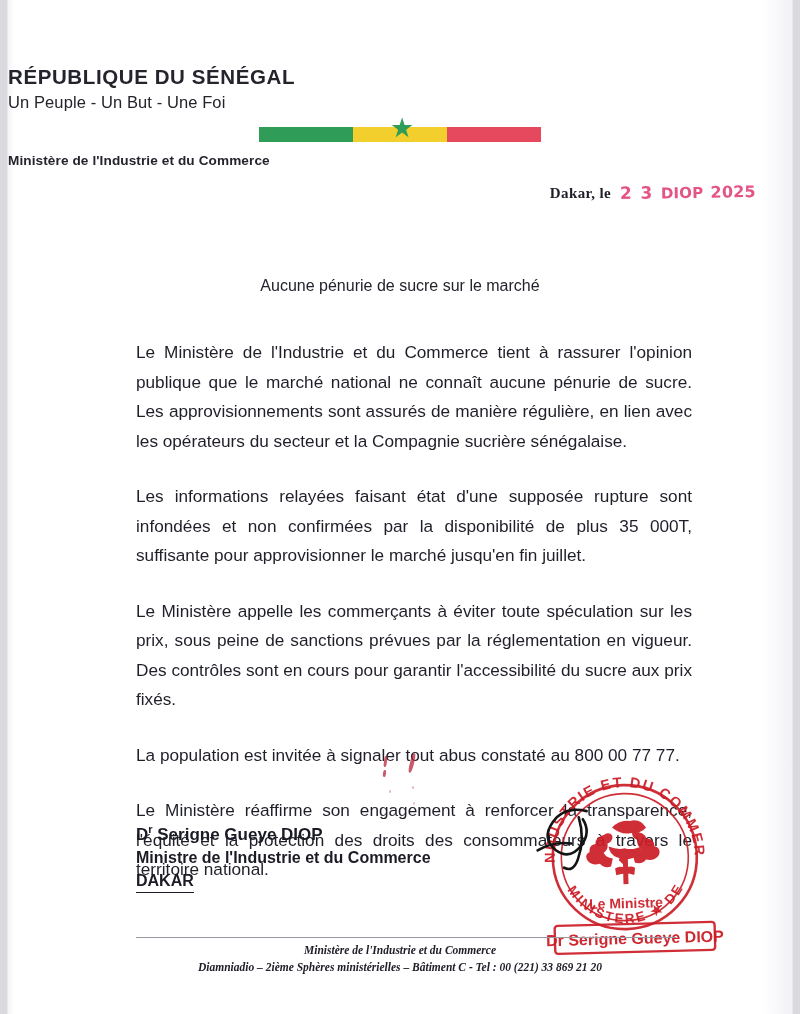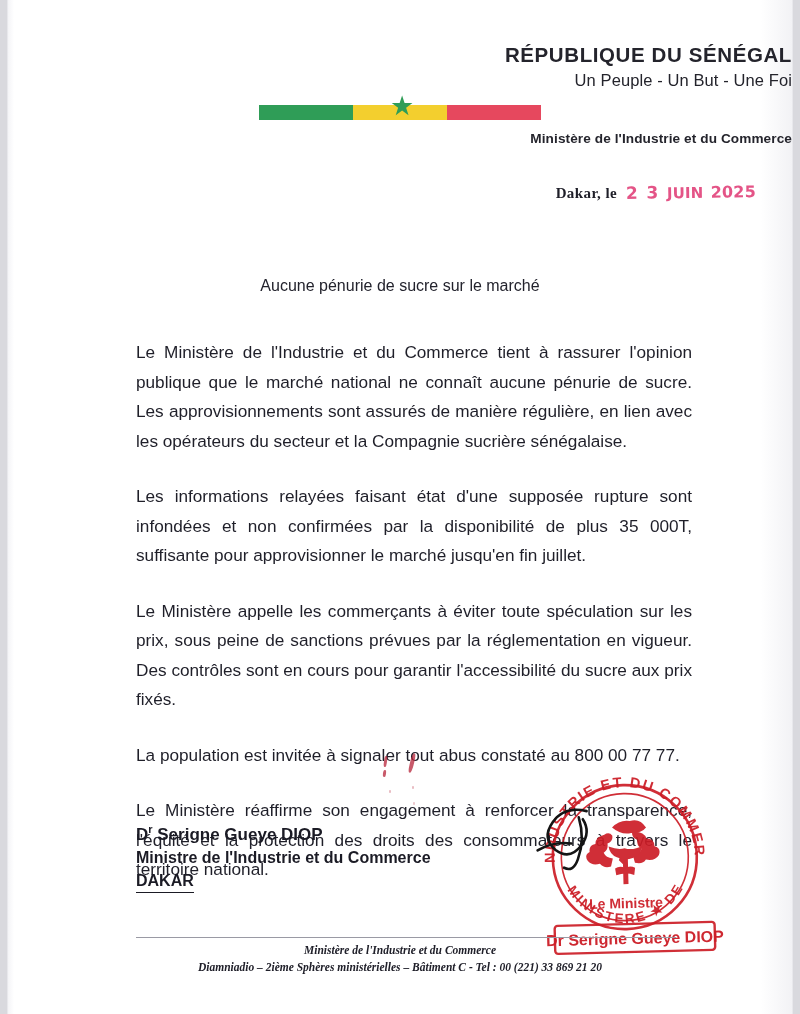--- a/index.html
+++ b/index.html
@@ -26,22 +26,22 @@
   .paper-inner {
     position: absolute;
     left: 0; top: 0; right: 0; bottom: 0;
     background: linear-gradient(90deg,#f4f4f7 0px,#ffffff 6px,#ffffff 96%,#f2f2f5 100%);
   }
 
   
   .letterhead {
     position: absolute;
     left: 0; right: 0;
-    top: 44px;
-    text-align: right;
+    top: 66px;
+    text-align: left;
   }
   .rep-title {
     font-family: "Liberation Sans", sans-serif;
     font-weight: bold;
     font-size: 20.5px;
     letter-spacing: 0.6px;
     color: #24242c;
     line-height: 1.1;
   }
   .rep-motto {
@@ -275,21 +275,21 @@
       <div class="flag-band flag-yellow"></div>
       <div class="flag-band flag-red"></div>
       <div class="flag-star">
           <span>★</span>
         </div>
     </div>
     <div class="ministry-line">Ministère de l'Industrie et du Commerce</div>
   </div>
 
   <div class="dateline">
-    <span class="city">Dakar, le</span><span class="date-stamp"><span class="d1">2</span> <span class="d1">3</span> <span class="d2">JUIN</span> <span class="d3">2025</span></span>
+    <span class="city">Dakar, le</span><span class="date-stamp"><span class="d1">2</span> <span class="d1">3</span> <span class="d2">DIOP</span> <span class="d3">2025</span></span>
   </div>
 
   <div class="doc-subtitle">Aucune pénurie de sucre sur le marché</div>
 
   <div class="body-wrap">
     <p class="para">Le Ministère de l'Industrie et du Commerce tient à rassurer l'opinion publique que le marché national ne connaît aucune pénurie de sucre. Les approvisionnements sont assurés de manière régulière, en lien avec les opérateurs du secteur et la Compagnie sucrière sénégalaise.</p>
     <p class="para">Les informations relayées faisant état d'une supposée rupture sont infondées et non confirmées par la disponibilité de plus 35 000T, suffisante pour approvisionner le marché jusqu'en fin juillet.</p>
     <p class="para">Le Ministère appelle les commerçants à éviter toute spéculation sur les prix, sous peine de sanctions prévues par la réglementation en vigueur. Des contrôles sont en cours pour garantir l'accessibilité du sucre aux prix fixés.</p>
     <p class="para">La population est invitée à signaler tout abus constaté au 800 00 77 77.</p>
     <p class="para last">Le Ministère réaffirme son engagement à renforcer la transparence, l'équité et la protection des droits des consommateurs à travers le territoire national.</p>

